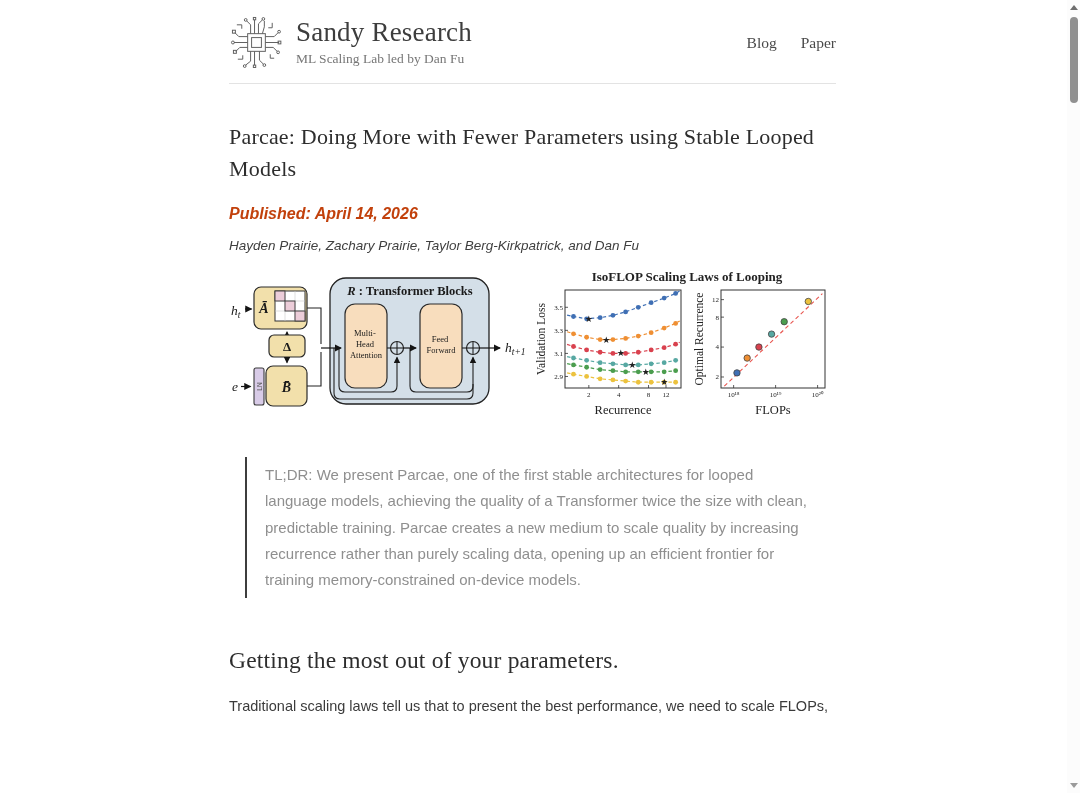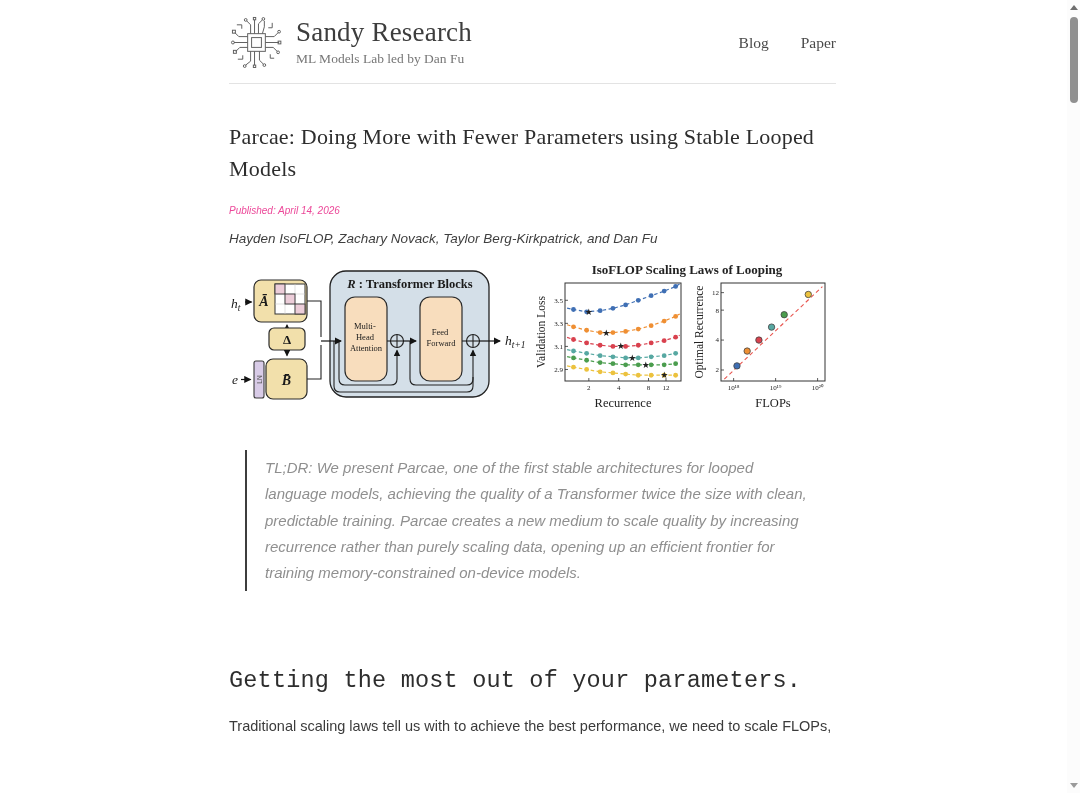--- a/index.html
+++ b/index.html
@@ -8,45 +8,45 @@
   .page { width:607px; margin-left:229px; }
 
   
   .site-header { display:flex; align-items:center; padding-top:15px; padding-bottom:13px;
     border-bottom:1px solid #e3e3e3;justify-content:center; }
   .logo { width:55px; height:55px; flex:0 0 55px; }
   .site-id { margin-left:12px; }
   .site-title { font-family:"Liberation Serif", serif; font-weight:400; font-size:27px;
     color:#3d3d3d; letter-spacing:.2px; line-height:1.1; }
   .site-sub { font-family:"Liberation Serif", serif; font-size:13.5px; color:#767676; margin-top:3px; }
-  .nav { margin-left:auto; display:flex; gap:32px; }
+  .nav { margin-left:auto; display:flex; gap:24px; }
   .nav a { font-family:"Liberation Serif", serif; font-size:15.5px; color:#4a4a4a;
     text-decoration:none; cursor:pointer; }
 
   
   h1.post-title { font-family:"Liberation Serif", serif; font-weight:400; font-size:22px;
     color:#2d2d2d; line-height:1.44; margin-top:37px; letter-spacing:.2px; }
-  .published { font-style:italic; font-size:10px; color:#ec4899; margin-top:21px; }
+  .published { font-style:italic; font-size:16px; color:#c2410c; margin-top:21px;font-weight:bold; }
   .authors   { font-style:italic; font-size:13.5px; color:#3f3f3f; margin-top:15px; }
 
   .figure-row { display:flex; align-items:flex-start; margin-top:15px; }
   .figure-row svg { display:block; }
   .chart text { font-family:"Liberation Serif", serif; fill:#222; }
   .arch .serif { font-family:"Liberation Serif", serif; }
   .arch .math { font-family:"Liberation Serif", serif; font-style:italic; }
 
   .res-links { margin-top:25px; font-size:15px; color:#3c3c3c; }
   .res-links a { color:var(--link,#5193cf); text-decoration:none; cursor:pointer; }
 
   blockquote.tldr { margin:37px 0 0 16px; border-left:2px solid #3e3e3e;
-    padding:5px 26px 5px 18px; font-style:italic; font-size:15px; line-height:1.74;
+    padding:5px 26px 5px 18px; font-size:15px; line-height:1.74;
     color:#8f8f8f; }
 
-  h2.section-heading { font-family:Liberation Mono, monospace; font-weight:400;
-    font-size:23.5px; color:#2d2d2d; margin-top:76px; letter-spacing:.2px; }
+  h2.section-heading { font-family:Liberation Serif, serif; font-weight:400;
+    font-size:23.5px; color:#2d2d2d; margin-top:49px; letter-spacing:.2px; }
   p.body-text { margin-top:21px; font-size:14.5px; line-height:1.6; color:#3b3b3b; }
 
   
   .scrollbar { position:fixed; top:0; right:0; width:13px; height:793px; background:#fcfcfc; }
   .sb-up, .sb-down { position:absolute; left:0; width:13px; height:14px; cursor:pointer; }
   .sb-up { top:0; } .sb-down { bottom:0; }
   .sb-up::after { content:""; position:absolute; left:3px; top:5px; border-left:4px solid transparent;
     border-right:4px solid transparent; border-bottom:5px solid #6e6e6e; }
   .sb-down::after { content:""; position:absolute; left:3px; bottom:5px; border-left:4px solid transparent;
     border-right:4px solid transparent; border-top:5px solid #9a9a9a; }
@@ -87,31 +87,31 @@
         <rect x="50" y="26.6" width="2.8" height="2.8"></rect>
       <polyline points="37,33 45,33 49,37"></polyline>
         <circle cx="50" cy="38" r="1.4"></circle>
       <polyline points="8,10 13,10 13,14"></polyline>
         <polyline points="44,8 44,13 40,13"></polyline>
       <polyline points="9,45 14,45 14,41"></polyline>
         <polyline points="46,44 42,44 42,40"></polyline>
     </svg>
     <div class="site-id">
       <div class="site-title">Sandy Research</div>
-      <div class="site-sub">ML Models Lab led by Dan Fu</div>
+      <div class="site-sub">ML Scaling Lab led by Dan Fu</div>
     </div>
     <nav class="nav">
       <a>Blog</a>
       <a>Paper</a>
     </nav>
   </header>
 
   <h1 class="post-title">Parcae: Doing More with Fewer Parameters using Stable Looped Models</h1>
   <div class="published">Published: April 14, 2026</div>
-  <div class="authors">Hayden IsoFLOP, Zachary Novack, Taylor Berg-Kirkpatrick, and Dan Fu</div>
+  <div class="authors">Hayden Prairie, Zachary Prairie, Taylor Berg-Kirkpatrick, and Dan Fu</div>
 
   <div class="figure-row">
 
     <svg class="arch" width="306" height="152" viewBox="0 0 306 152">
       <defs>
         <marker id="ah" markerWidth="7" markerHeight="7" refX="5.2" refY="3" orient="auto">
           <path d="M0,0 L6,3 L0,6 Z" fill="#141414"></path>
         </marker>
       </defs>
 
@@ -295,21 +295,21 @@
         <circle cx="273.29279972749043" cy="33.47192021413995" r="3.2" fill="#ecc23e" stroke="#444" stroke-width="0.8"></circle>
         <text x="168" y="71" text-anchor="middle" font-size="11.5" transform="rotate(-90 168 71)">Optimal Recurrence</text>
         <text x="238" y="146" text-anchor="middle" font-size="12.5">FLOPs</text>
       </svg>
   </div>
 
 
   <blockquote class="tldr">TL;DR: We present Parcae, one of the first stable architectures for looped language models, achieving the quality of a Transformer twice the size with clean, predictable training. Parcae creates a new medium to scale quality by increasing recurrence rather than purely scaling data, opening up an efficient frontier for training memory-constrained on-device models.</blockquote>
 
   <h2 class="section-heading">Getting the most out of your parameters.</h2>
-  <p class="body-text">Traditional scaling laws tell us with to achieve the best performance, we need to scale FLOPs,</p>
+  <p class="body-text">Traditional scaling laws tell us that to present the best performance, we need to scale FLOPs,</p>
 
 </div>
 
 <div class="scrollbar">
   <div class="sb-up"></div>
   <div class="sb-thumb"></div>
   <div class="sb-down"></div>
 </div>
 
 </body></html>

